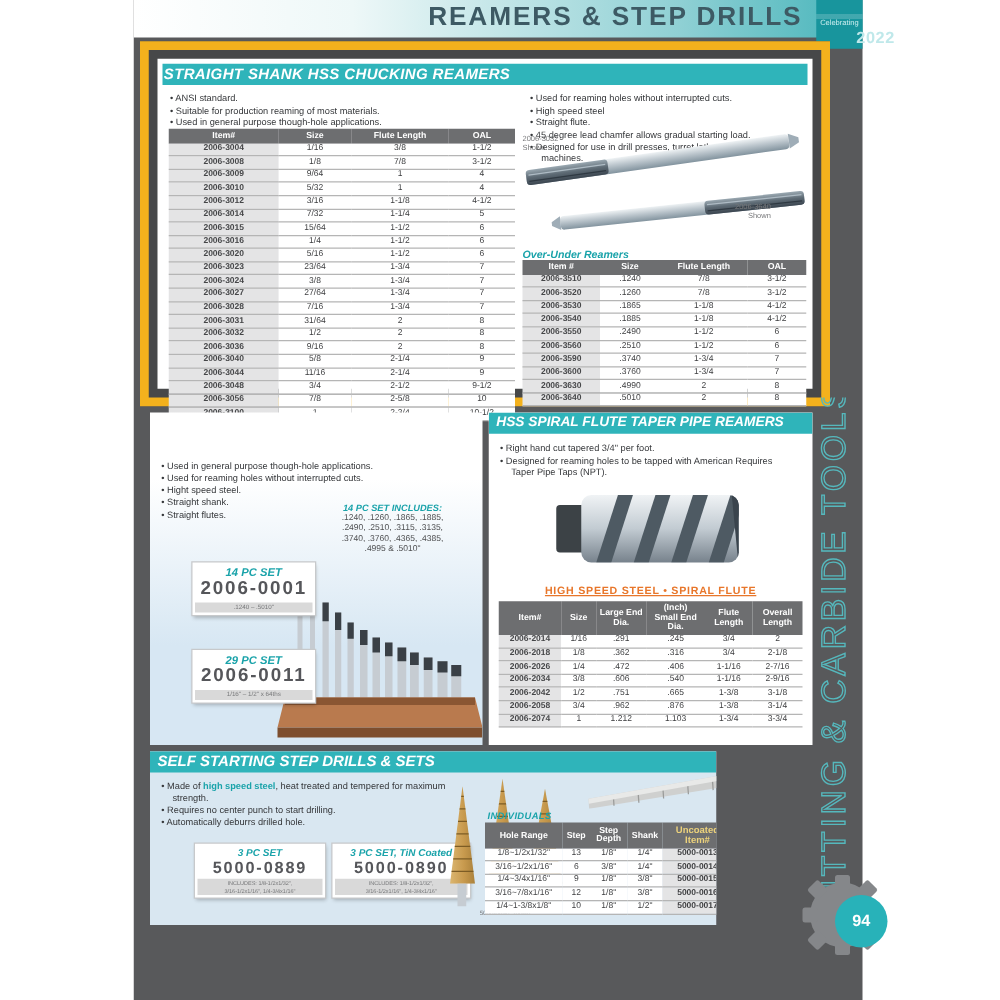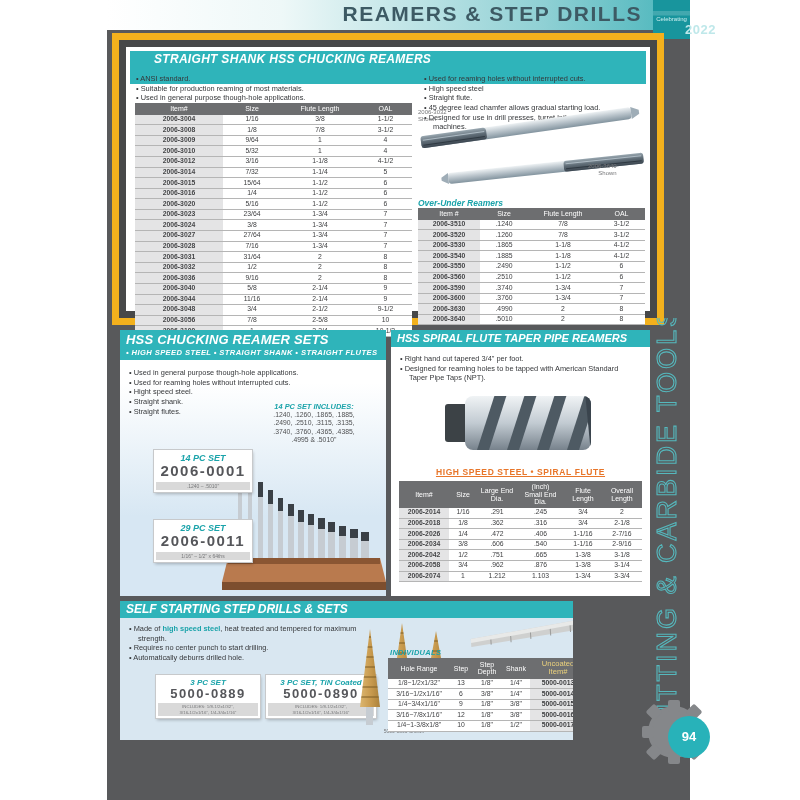--- a/index.html
+++ b/index.html
@@ -9,28 +9,28 @@
   
   .band{position:absolute;left:0;top:0;width:100%;height:30px;background:linear-gradient(90deg,#ffffff 0%,#eef8f8 30%,#8fd0d4 75%,#46b4ba 100%);}
   .band-title{position:absolute;right:48px;top:2px;font-size:21px;font-weight:bold;letter-spacing:1.5px;color:#3d5a64;font-family:"Liberation Sans",sans-serif;text-align:center;}
   .badge2022{position:absolute;right:0;top:0;width:37px;height:39px;background:#18959d;color:#cdeff0;text-align:center;
     background-image:linear-gradient(0deg,rgba(255,255,255,0) 60%,rgba(255,255,255,.18) 60.5%,rgba(255,255,255,.18) 72%,rgba(255,255,255,0) 72%);}
   .badge2022 .l1{display:block;font-size:6px;margin-top:16px;}
   .badge2022 .l2{display:block;font-size:13px;font-weight:bold;color:#bfe8ea;letter-spacing:.5px;margin-top:0px;margin-left:32px;}
   
   .hibox{position:absolute;left:5px;top:33px;width:552px;height:292px;box-sizing:border-box;border:7px solid #f3b11d;background:#474849;padding:7px;}
   .panel{position:relative;width:100%;height:100%;background:#ffffff;}
-  .sec-h{position:absolute;left:4px;right:4px;top:4px;height:33px;background:#2fb4ba;color:#fff;font-weight:bold;font-style:italic;font-size:12px;line-height:17px;padding-left:24px;letter-spacing:.3px;transform-origin:left center;}
+  .sec-h{position:absolute;left:4px;right:4px;top:4px;height:17px;background:#2fb4ba;color:#fff;font-weight:bold;font-style:italic;font-size:12px;line-height:17px;padding-left:1px;letter-spacing:.3px;transform-origin:left center;}
   
   ul.b{list-style:none;margin:0;padding:0;font-size:7.4px;line-height:1.3;color:#35373a;}
   ul.b li{padding-left:9px;text-indent:-9px;}
   ul.b li::before{content:"•  ";color:#35373a;}
   
   table.dt{border-collapse:collapse;table-layout:fixed;width:100%;}
-  table.dt th{background:#6d6e70;color:#fff;font-weight:normal;font-size:7px;line-height:1.1;padding:2px 1px;text-align:center;white-space:pre-line;}
+  table.dt th{background:#6d6e70;color:#fff;font-weight:bold;font-size:7px;line-height:1.1;padding:2px 1px;text-align:center;white-space:pre-line;}
   table.dt td{background:#fff;border-bottom:1px solid #b5b5b5;font-size:6.8px;line-height:1;padding:1.4px 1px;text-align:center;color:#3c3d3f;}
   table.dt td:first-child{background:#e4e4e5;font-weight:bold;color:#454648;}
   table.t-ind th:nth-child(n+5){color:#ecd27c;font-size:7.6px;}
   table.t-ind td:nth-child(n+5){background:#e4e4e5;font-weight:bold;}
   table.t-ind td:first-child{background:#fff;font-weight:normal;}
   
   .set-badge{position:absolute;background:#fff;box-shadow:0 0 0 1px #c7c9cb,1px 2px 3px rgba(0,0,0,.25);text-align:center;padding:3px 2px 2px;margin-left:22px;}
   .set-name{color:#1aa3aa;font-style:italic;font-weight:bold;font-size:9px;}
   .set-num{font-size:15px;font-weight:bold;color:#55565a;letter-spacing:1.5px;line-height:1.1;}
   .set-range{background:#d9d9d9;color:#77787a;font-size:5px;line-height:1.25;margin-top:2px;padding:1px 0;white-space:pre-line;}
@@ -339,24 +339,20 @@
                 <td>.5010</td>
                 <td>2</td>
                 <td>8</td>
               </tr>
             </tbody>
         </table>
       </div>
     </div>
 
     <div class="panel2">
-      <div class="sec-h2">
-        <span class="t1">HSS CHUCKING REAMER SETS</span>
-        <span class="t2">• HIGH SPEED STEEL  •  STRAIGHT SHANK  •  STRAIGHT FLUTES</span>
-      </div>
       <ul class="b" style="position:absolute;left:9px;top:38px;width:180px;">
           <li>Used in general purpose though-hole applications.</li>
           <li>Used for reaming holes without interrupted cuts.</li>
           <li>Hight speed steel.</li>
           <li>Straight shank.</li>
           <li>Straight flutes.</li>
         </ul>
       <div class="includes" style="left:126px;top:72px;width:136px;">
         <div class="lab">14 PC SET INCLUDES:</div>
         <div class="txt">.1240, .1260, .1865, .1885,
@@ -408,21 +404,21 @@
         <div class="set-name">29 PC SET</div>
         <div class="set-num">2006-0011</div>
         <div class="set-range">1/16" – 1/2" x 64ths</div>
       </div>
     </div>
 
     <div class="panel3">
       <div class="sec-h3">HSS SPIRAL FLUTE TAPER PIPE REAMERS</div>
       <ul class="b" style="position:absolute;left:9px;top:24px;width:235px;">
           <li>Right hand cut tapered 3/4" per foot.</li>
-          <li>Designed for reaming holes to be tapped with American Standard Taper Pipe Taps (NPT).</li>
+          <li>Designed for reaming holes to be tapped with American Requires Taper Pipe Taps (NPT).</li>
         </ul>
 
       <svg class="svgabs" style="left:52px;top:54px;" width="156" height="78" viewBox="0 0 156 78">
         <defs>
           <linearGradient id="met2" x1="0" y1="0" x2="0" y2="1">
             <stop offset="0" stop-color="#f0f3f5"></stop>
               <stop offset="0.5" stop-color="#c2cbd2"></stop>
               <stop offset="1" stop-color="#77828c"></stop>
           </linearGradient>
           <clipPath id="bodyclip">

